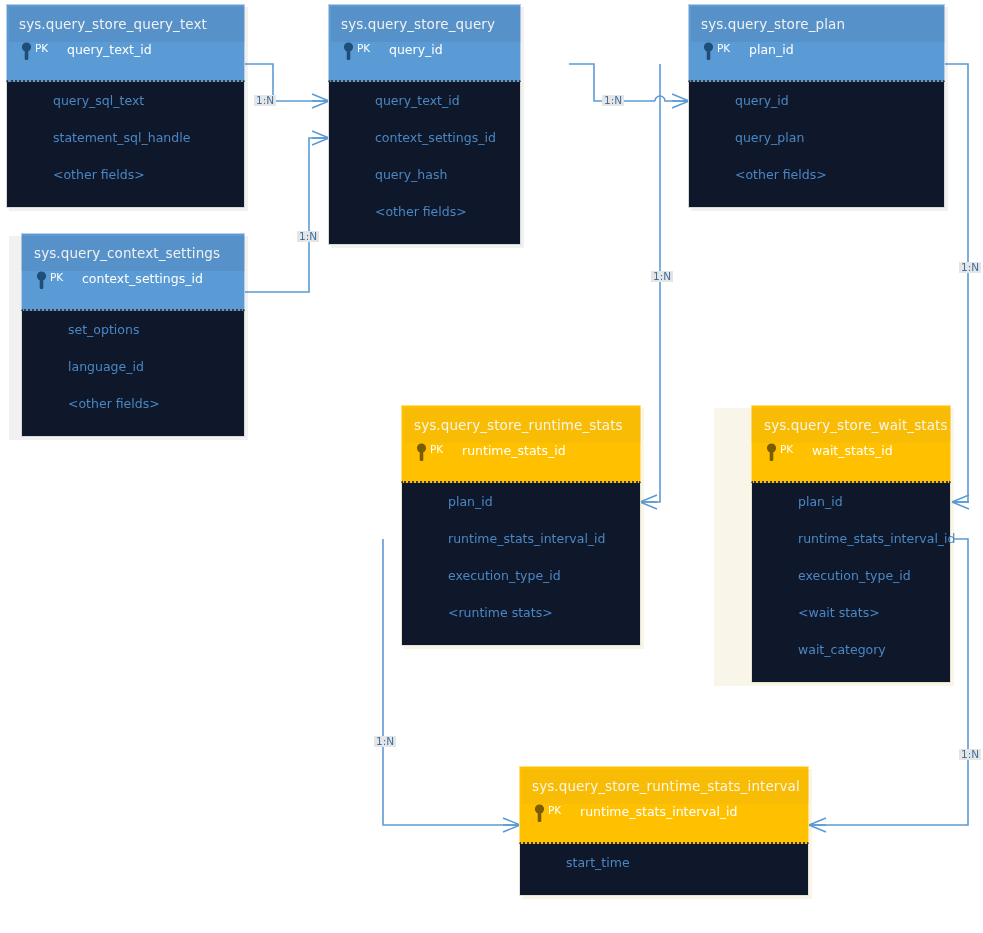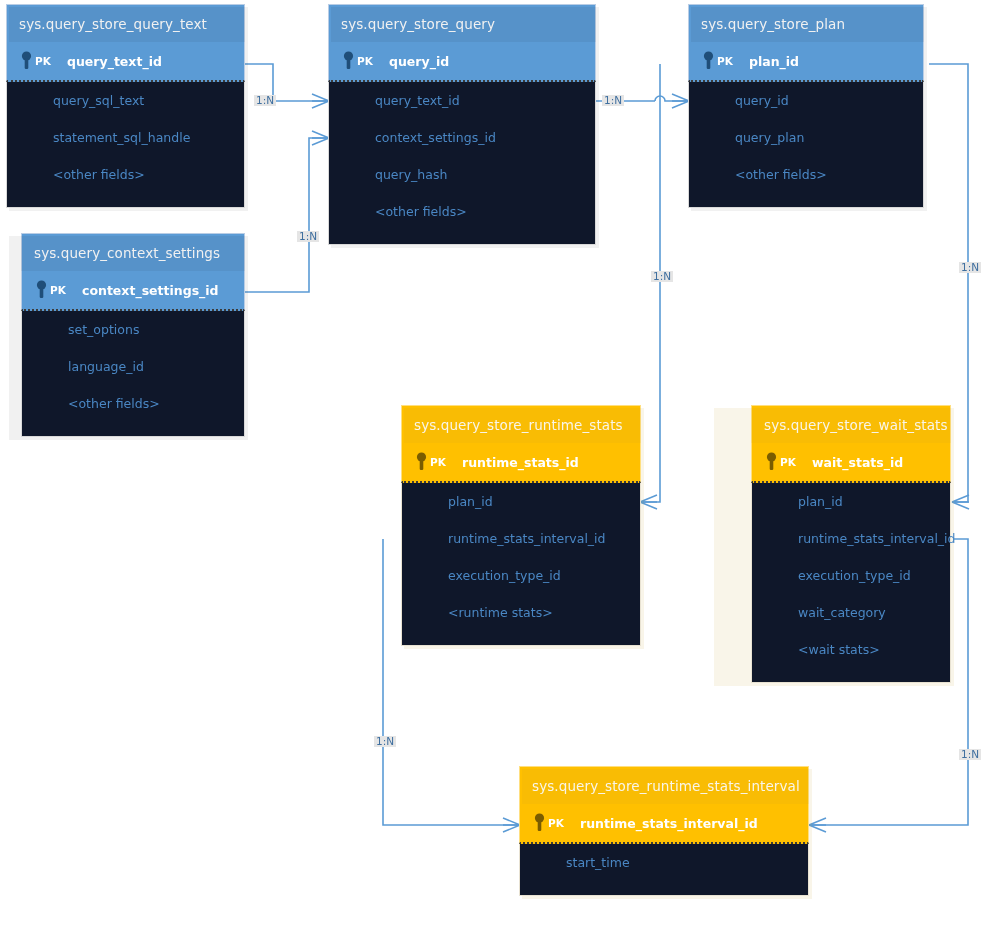--- a/index.html
+++ b/index.html
@@ -13,22 +13,22 @@
   .entity{position:absolute;box-sizing:border-box;}
   .entity .shadow{position:absolute;left:3px;top:3px;right:-3px;bottom:-3px;background:rgba(0,0,0,0.055);z-index:0;}
   .entity .body{position:relative;z-index:1;border:1px solid #d9d9d9;border-top:none;background:#f0f0f0;}
 
   .ent-title{
     height:38px;line-height:38px;padding:0 0 0 12px;
     color:#ffffff;font-size:13.5px;letter-spacing:.1px;
     box-sizing:border-box;white-space:nowrap;overflow:hidden;
   }
   .ent-pk{
-    height:40px;box-sizing:border-box;display:flex;align-items:center;
-    border-bottom:2px dotted #3a3a3a;position:relative;font-weight:bold;
+    height:40px;box-sizing:border-box;display:flex;align-items:flex-start;
+    border-bottom:2px dotted #3a3a3a;position:relative;
   }
   .ent-pk .pk-key{width:18px;margin-left:10px;display:flex;align-items:center;justify-content:center;}
   .ent-pk .pk-tag{font-size:10.5px;color:#ffffff;margin-left:0px;width:26px;}
   .ent-pk .pk-name{font-size:12.5px;color:#ffffff;margin-left:6px;white-space:nowrap;}
 
   .fields{padding:0 0 14px 0;background:#0f172a;}
   .field{
     height:37px;line-height:37px;padding-left:46px;
     font-size:12.5px;color:#4a87c4;white-space:nowrap;
   }
@@ -148,21 +148,21 @@
     </div>
     <div class="body">
       <div class="fields">
         <div class="field">set_options</div>
         <div class="field">language_id</div>
         <div class="field">&lt;other fields&gt;</div>
       </div>
     </div>
   </div>
 
-  <div class="entity blue" style="left:328px;top:4px;width:268px;">
+  <div class="entity blue" style="left:328px;top:4px;width:193px;">
     <div class="shadow"></div>
     <div class="ent-title">sys.query_store_query</div>
     <div class="ent-pk">
       <span class="pk-key">
         <svg width="11" height="20" viewBox="0 0 11 20">
             <circle cx="5.5" cy="5" r="4.6" fill="#1f4e79"></circle>
             <rect x="3.7" y="7" width="3.6" height="11" rx="1.2" fill="#1f4e79"></rect>
           </svg>
       </span>
       <span class="pk-tag">PK</span>
@@ -171,21 +171,21 @@
     <div class="body">
       <div class="fields">
         <div class="field">query_text_id</div>
         <div class="field">context_settings_id</div>
         <div class="field">query_hash</div>
         <div class="field">&lt;other fields&gt;</div>
       </div>
     </div>
   </div>
 
-  <div class="entity blue" style="left:688px;top:4px;width:236px;">
+  <div class="entity blue" style="left:688px;top:4px;width:257px;">
     <div class="shadow"></div>
     <div class="ent-title">sys.query_store_plan</div>
     <div class="ent-pk">
       <span class="pk-key">
         <svg width="11" height="20" viewBox="0 0 11 20">
             <circle cx="5.5" cy="5" r="4.6" fill="#1f4e79"></circle>
             <rect x="3.7" y="7" width="3.6" height="11" rx="1.2" fill="#1f4e79"></rect>
           </svg>
       </span>
       <span class="pk-tag">PK</span>
@@ -234,22 +234,22 @@
           </svg>
       </span>
       <span class="pk-tag">PK</span>
       <span class="pk-name">wait_stats_id</span>
     </div>
     <div class="body">
       <div class="fields">
         <div class="field">plan_id</div>
         <div class="field">runtime_stats_interval_id</div>
         <div class="field">execution_type_id</div>
+        <div class="field">&lt;wait stats&gt;</div>
         <div class="field">wait_category</div>
-        <div class="field">&lt;wait stats&gt;</div>
       </div>
     </div>
   </div>
 
   <div class="entity orange" style="left:519px;top:766px;width:290px;">
     <div class="shadow"></div>
     <div class="ent-title">sys.query_store_runtime_stats_interval</div>
     <div class="ent-pk">
       <span class="pk-key">
         <svg width="11" height="20" viewBox="0 0 11 20">

